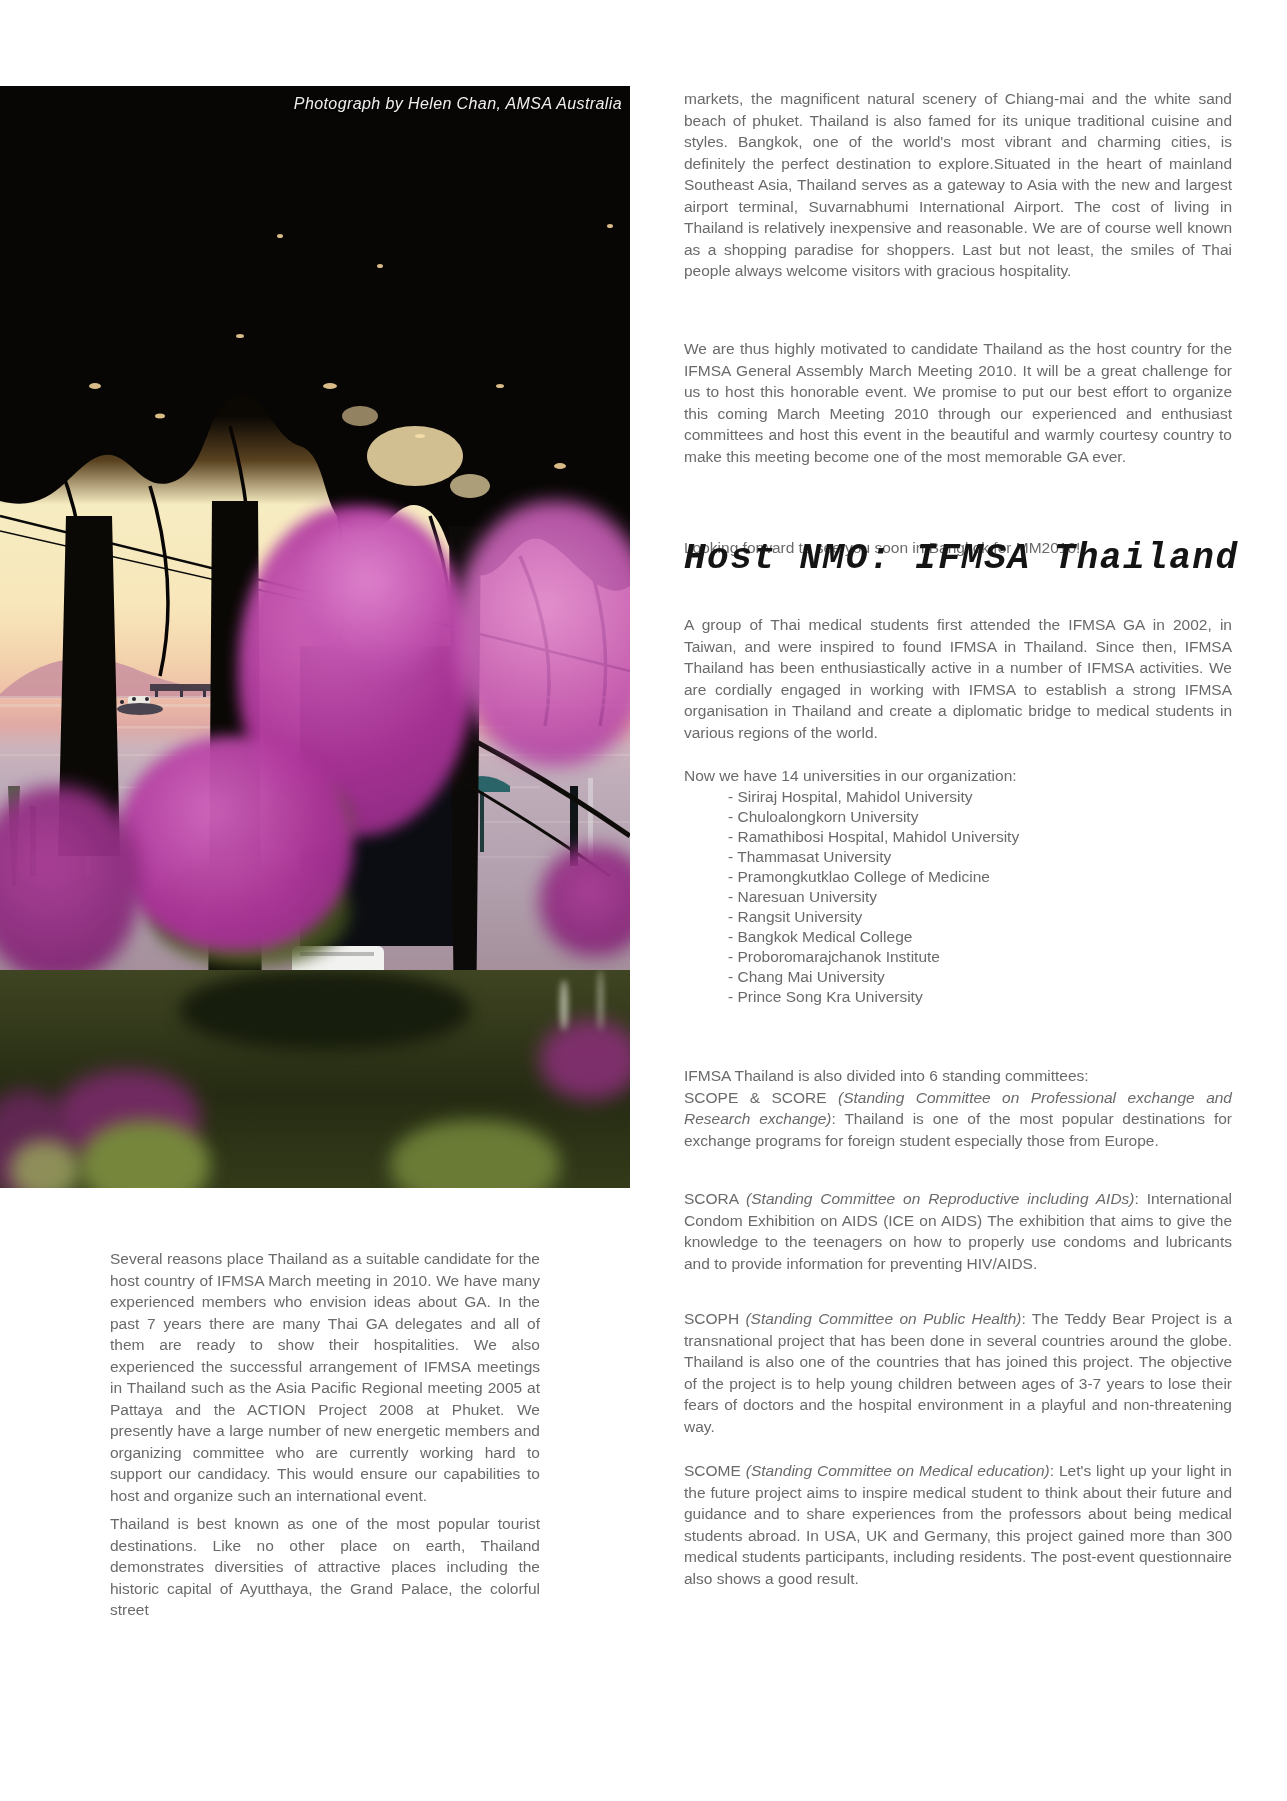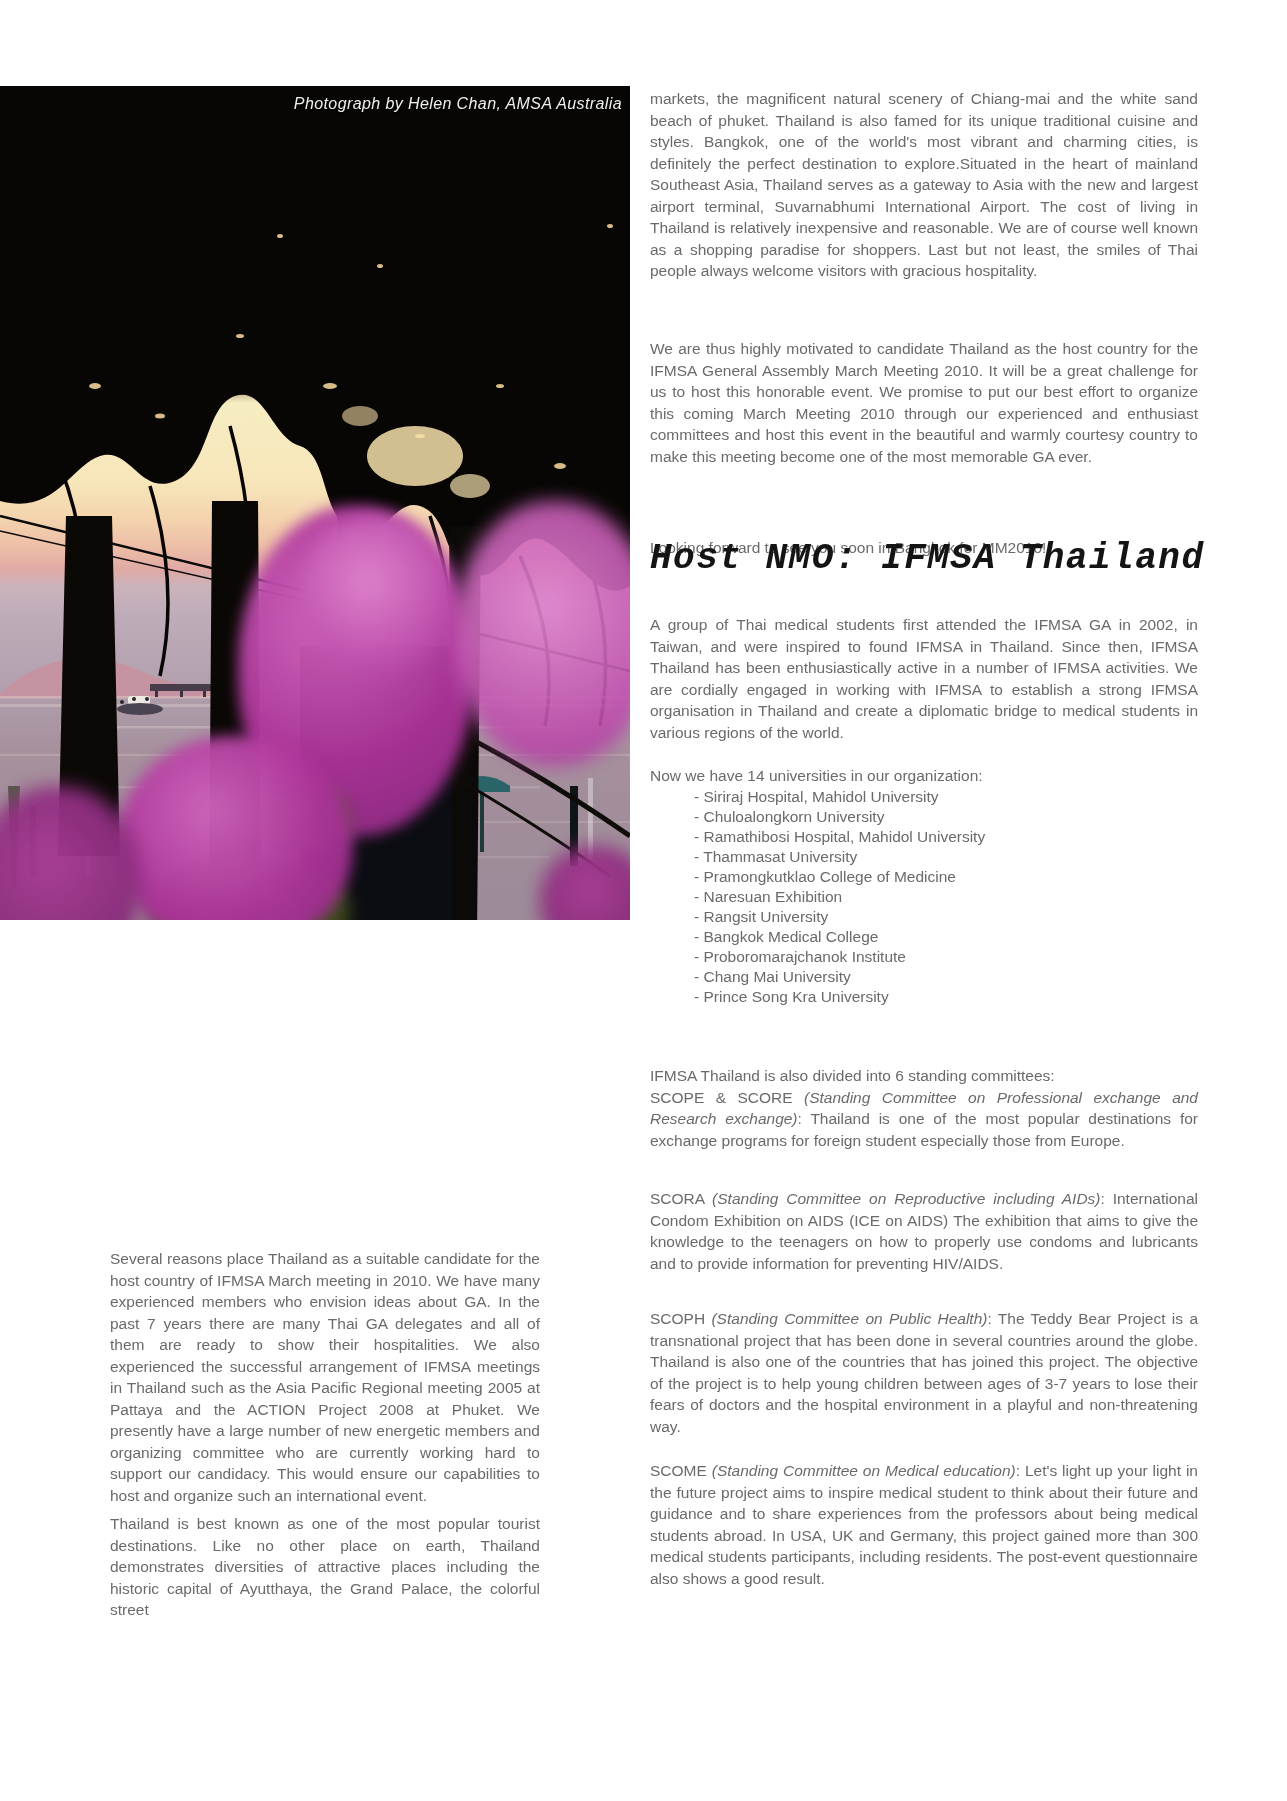--- a/index.html
+++ b/index.html
@@ -1,20 +1,20 @@
 <!DOCTYPE html>
 <html><head>
 <meta charset="utf-8">
 <style>
   html,body{margin:0;padding:0;background:#ffffff;}
   .page{position:relative;width:1287px;height:1801px;background:#ffffff;overflow:hidden;
         font-family:"Liberation Sans",sans-serif;}
 
   
-  .photo{position:absolute;left:0;top:86px;width:630px;height:834px;overflow:hidden;
+  .photo{position:absolute;left:0;top:86px;width:630px;height:1102px;overflow:hidden;
          background:linear-gradient(to bottom,
            #070503 0%, #0b0804 30%, #5a4220 34%,
            #f6ecc2 38%, #f8e7bb 47%, #f3d3ad 52%,
            #eec0a8 55%, #e0a9a4 58%, #cbb3bb 60%,
            #bfadba 63%, #b2a0ae 72%, #a5909c 80%, #9c8a98 100%);}
   .photo svg{position:absolute;left:0;top:0;}
   .blob{position:absolute;border-radius:48%;}
   .flower{background:radial-gradient(circle at 40% 35%, #cf63bb, #ab3398 55%, #8c2a80 100%);
           filter:blur(7px);opacity:.96;}
   .flower-bright{background:radial-gradient(circle at 45% 40%, #e187cf, #c254b0 60%, #a23496);
@@ -26,21 +26,21 @@
   .band{position:absolute;left:0;top:884px;width:630px;height:226px;overflow:hidden;
         background:linear-gradient(to bottom,#3f4522 0%, #252b12 55%, #343c1b 100%);}
   .caption{position:absolute;top:9px;right:8px;color:#efefef;font-style:italic;
            font-size:16px;letter-spacing:.4px;text-shadow:0 1px 2px rgba(0,0,0,.7);}
 
   
   .col{position:absolute;color:#6a6a6a;font-size:15.5px;line-height:21.5px;}
   .blk{position:absolute;width:100%;}
   .para{text-align:justify;white-space:pre-line;}
   .left-col{left:110px;top:0;width:430px;height:1297px;}
-  .right-col{left:650px;top:0;width:548px;height:1514px;}
+  .right-col{left:684px;top:0;width:548px;height:1514px;}
   .heading{font-family:Liberation Mono, monospace;font-style:italic;font-weight:700;
            color:#141414;font-size:36px;letter-spacing:1.5px;white-space:nowrap;}
   .uni-list div{line-height:20px;margin-left:44px;}
   .it{font-style:italic;}
 </style>
 </head>
 <body>
 
 <div class="page">
 
@@ -179,21 +179,21 @@
     <div class="blk para" style="top:614px;">A group of Thai medical students first attended the IFMSA GA in 2002, in Taiwan, and were inspired to found IFMSA in Thailand. Since then, IFMSA Thailand has been enthusiastically active in a number of IFMSA activities. We are cordially engaged in working with IFMSA to establish a strong IFMSA organisation in Thailand and create a diplomatic bridge to medical students in various regions of the world.</div>
 
     <div class="blk" style="top:765px;">
       <div>Now we have 14 universities in our organization:</div>
       <div class="uni-list">
         <div>- Siriraj Hospital, Mahidol University</div>
         <div>- Chuloalongkorn University</div>
         <div>- Ramathibosi Hospital, Mahidol University</div>
         <div>- Thammasat University</div>
         <div>- Pramongkutklao College of Medicine</div>
-        <div>- Naresuan Exhibition</div>
+        <div>- Naresuan University</div>
         <div>- Rangsit University</div>
         <div>- Bangkok Medical College</div>
         <div>- Proboromarajchanok Institute</div>
         <div>- Chang Mai University</div>
         <div>- Prince Song Kra University</div>
       </div>
     </div>
 
     <div class="blk" style="top:1065px;">
       <div>IFMSA Thailand is also divided into 6 standing committees:</div>

